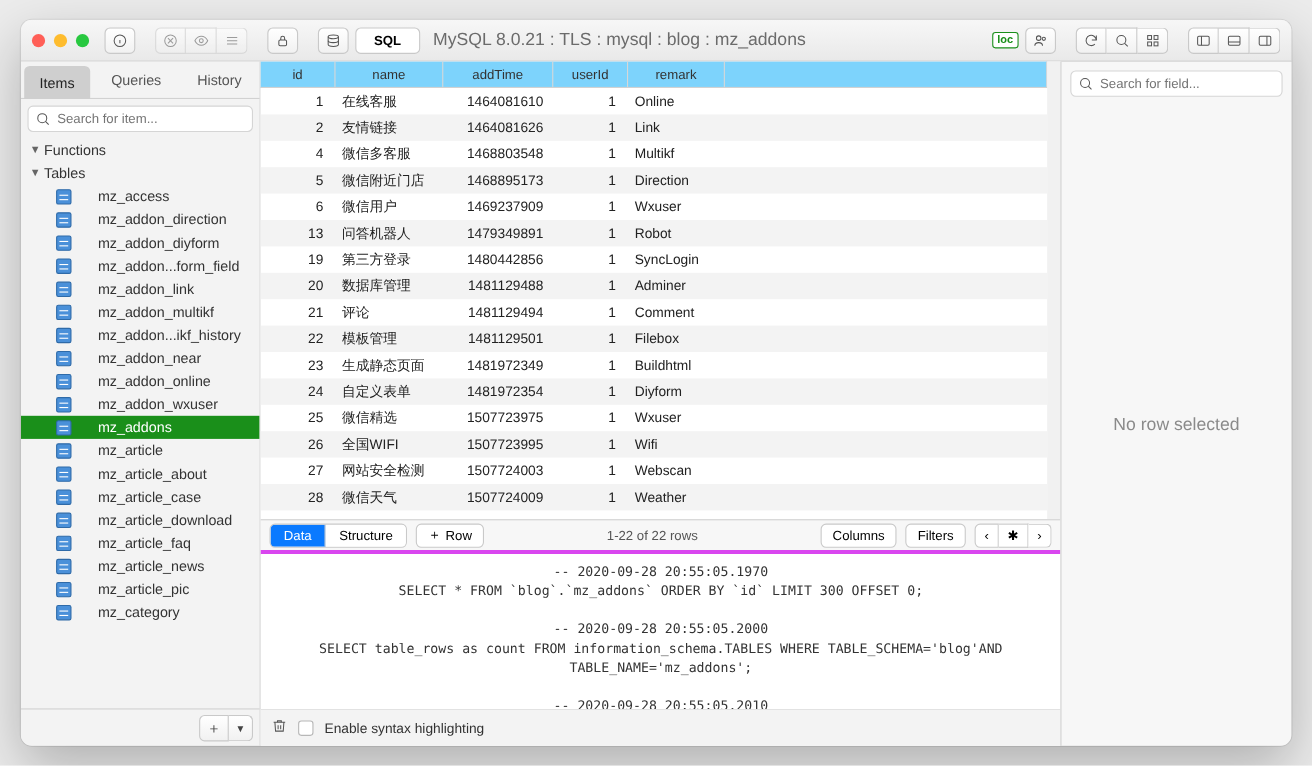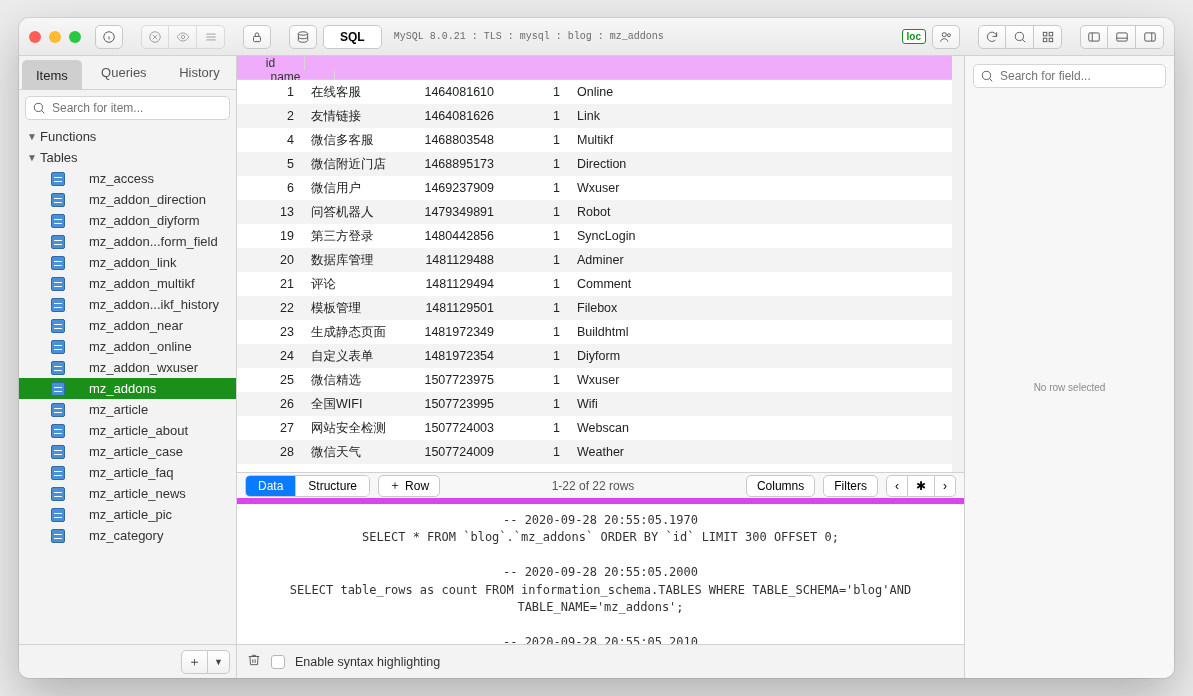--- a/index.html
+++ b/index.html
@@ -50,22 +50,22 @@
     .tb-group { display:flex; }
     .tb-group .tb-btn:first-child { border-top-right-radius:0; border-bottom-right-radius:0; }
     .tb-group .tb-btn:last-child { border-top-left-radius:0; border-bottom-left-radius:0; border-left:0; }
     .tb-group .tb-btn:not(:first-child):not(:last-child){ border-radius:0; border-left:0; }
     .tb-sql {
       height:24px; border:1px solid #c9c9c9; border-radius:5px;
       background:#fff; font-weight:600; font-size:12px; padding:0 16px;
       display:flex; align-items:center;
     }
     .tb-path {
-      flex:1; font-family: Liberation Mono, monospace;
-      font-size:10px; color:#6b6b6b; padding-left:6px;
+      flex:1; font-family: Liberation Sans, sans-serif;
+      font-size:16px; color:#6b6b6b; padding-left:6px;
       white-space:nowrap; overflow:hidden;
     }
     .tb-badge {
       font-size:10px; font-weight:700; color:#1a8f1a;
       border:1.5px solid #1a8f1a; border-radius:3px; padding:1px 4px;
       background:#fff;
     }
     .tb-spacer { width:6px; }
     .tb-btn svg { width:14px; height:14px; }
 
@@ -109,22 +109,22 @@
       content:""; position:absolute; left:2px; right:2px; height:1px; background:#fff;
     }
     .ticon::before{ top:4px; } .ticon::after{ top:8px; }
     .sidebar-footer {
       height:34px; border-top:1px solid #d1d1d1;
       display:flex; align-items:center; justify-content:flex-end; padding:0 6px;
     }
 
     .main { flex:1; display:flex; flex-direction:column; min-width:0; background:#fff;}
     .table-header {
-      display:flex; background:#f0abfc; border-bottom:1px solid #d1d1d1; height:24px;
-      font-size:12px; color:#333;flex-direction:column;
+      display:flex; background:#7dd3fc; border-bottom:1px solid #d1d1d1; height:24px;
+      font-size:12px; color:#333;
     }
     .th {
       border-right:1px solid #d7d7d7; display:flex; align-items:center;
       justify-content:center; padding:0 4px;
     }
     .c-id{width:68px; justify-content:center;}
     .c-name{width:98px;}
     .c-add{width:100px;}
     .c-user{width:68px;}
     .c-remark{width:88px;}
@@ -134,21 +134,21 @@
     .tr { display:flex; height:24px; font-size:12.5px; color:#222; align-items:center;}
     .tr:nth-child(even){ background:#f3f3f3; }
     .td { border-right:1px solid transparent; padding:0 6px; display:flex; align-items:center; }
     .td.c-id{ justify-content:flex-end; padding-right:10px;}
     .td.c-user{ justify-content:flex-end; padding-right:10px;}
     .td.c-add{ justify-content:flex-end; padding-right:8px;}
     .td.c-name{ justify-content:flex-start;}
     .td.c-remark{ justify-content:flex-start;}
     .td.c-rest{ flex:1;}
 
-    .mid-toolbar { height:32px; border-top:1px solid #d1d1d1; border-bottom:6px solid #d946ef;
+    .mid-toolbar { height:32px; border-top:1px solid #d1d1d1; border-bottom:4px solid #d946ef;
       display:flex; align-items:center; padding:0 8px; gap:8px; background:#f7f7f7;}
     .seg { display:flex; border:1px solid #c9c9c9; border-radius:5px; overflow:hidden; height:22px;}
     .seg .seg-item { padding:0 12px; display:flex; align-items:center; font-size:12px; background:#fff; border-right:1px solid #c9c9c9;}
     .seg .seg-item:last-child{ border-right:0;}
     .seg .seg-item.active{ background:#0a7aff; color:#fff;}
     .mbtn { height:22px; border:1px solid #c9c9c9; border-radius:5px; background:#fff; padding:0 10px; font-size:12px; display:flex; align-items:center; gap:4px;}
     .mid-spacer{ flex:1; text-align:center; font-size:12px; color:#555;}
     .nav-group{ display:flex; gap:0;}
     .nav-group .mbtn{ border-radius:0; border-left:0;}
     .nav-group .mbtn:first-child{ border-radius:5px 0 0 5px; border-left:1px solid #c9c9c9;}
@@ -162,21 +162,21 @@
     .console-footer{ height:34px; border-top:1px solid #d1d1d1; background:#f3f3f3;
       display:flex; align-items:center; gap:10px; padding:0 10px; font-size:12.5px; color:#333;}
     .trash{ color:#777; }
     .chk { width:14px; height:14px; border:1px solid #b7b7b7; border-radius:3px; background:#fff;}
 
     .right-panel {
       width:210px; border-left:1px solid #d1d1d1; background:#f7f7f7;
       display:flex; flex-direction:column;
     }
     .right-search { padding:8px;}
-    .right-body{ flex:1; display:flex; align-items:center; justify-content:center; color:#8a8a8a; font-size:10px;}
+    .right-body{ flex:1; display:flex; align-items:center; justify-content:center; color:#8a8a8a; font-size:16px;}
 
     .scrollbar-fake {
       width:12px; background:#f1f1f1;
     }
     .icon-svg { width:14px; height:14px; stroke:#555; fill:none; stroke-width:1.6; }
   </style>
 </head>
 <body>
 
 <div class="window">
@@ -366,20 +366,24 @@
             <div class="tree-item">
               <span class="ticon"></span>
               <span>mz_article_about</span>
             </div>
             <div class="tree-item">
               <span class="ticon"></span>
               <span>mz_article_case</span>
             </div>
             <div class="tree-item">
               <span class="ticon"></span>
+              <span>mz_article_download</span>
+            </div>
+            <div class="tree-item">
+              <span class="ticon"></span>
               <span>mz_article_faq</span>
             </div>
             <div class="tree-item">
               <span class="ticon"></span>
               <span>mz_article_news</span>
             </div>
             <div class="tree-item">
               <span class="ticon"></span>
               <span>mz_article_pic</span>
             </div>

